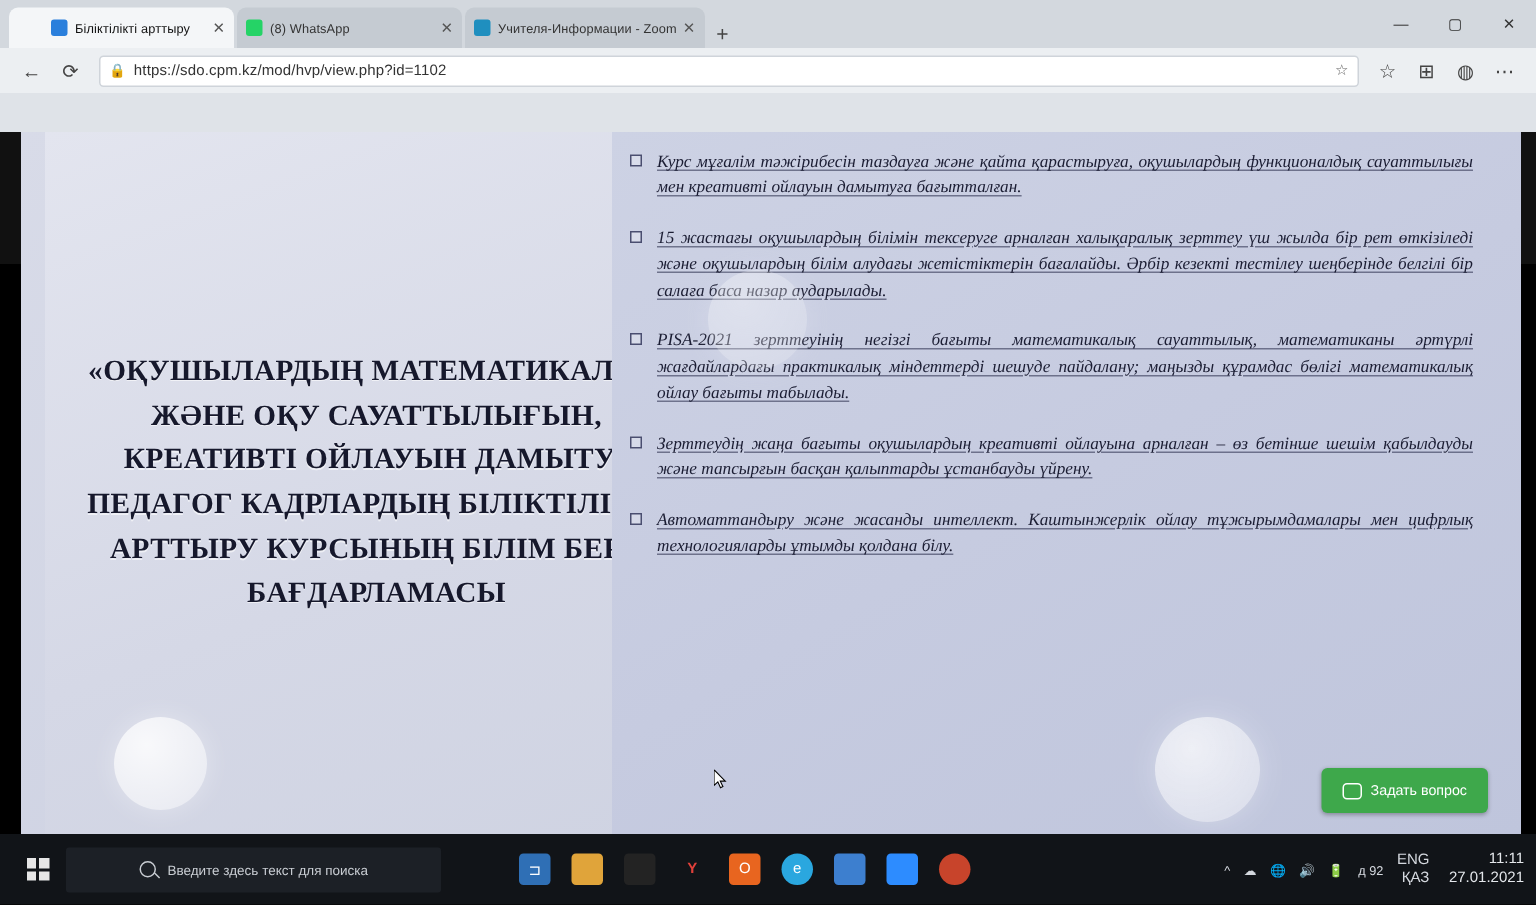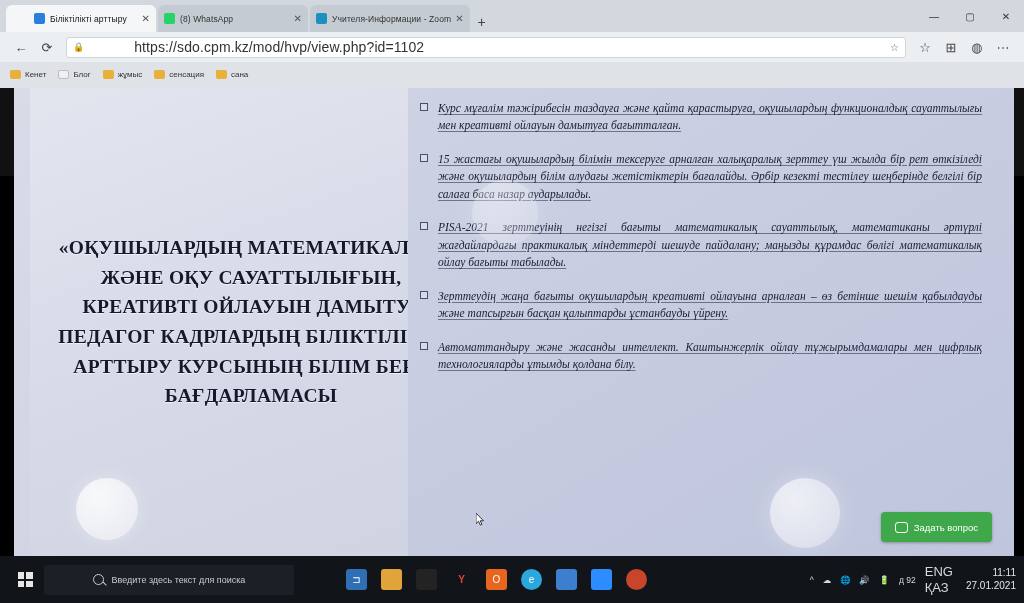--- a/index.html
+++ b/index.html
@@ -103,21 +103,21 @@
     border: 1px solid #cfd4da;
     border-radius: 3px;
     margin: 0 6px;
     display: flex;
     align-items: center;
     padding: 0 6px;
     font-size: 9px;
     color: #333;
   }
   .urlbar .lock { font-size: 9px; margin-right: 5px; color: #555; }
-  .urlbar .url { color: #333; font-size: 14px; letter-spacing: .1px; margin-left: 45px; }
+  .urlbar .url { color: #333; font-size: 10px; letter-spacing: .1px; }
   .urlbar .star { margin-left: auto; color: #666; font-size: 10px; }
 
   .bookmarks {
     height: 24px;
     background: #dfe3e8;
     display: flex;
     align-items: center;
     padding-left: 10px;
     gap: 12px;
   }
@@ -293,22 +293,22 @@
     font-size: 8.5px;
   }
   .clock {
     text-align: right;
     line-height: 1.22;
     font-size: 10px;
     color: #e4e7eb;
     margin-left: 4px;
   }
   .kb-lang {
-    font-size: 13px; color: #d4d8de;
-    text-align: left; line-height: 1.2;
+    font-size: 10px; color: #d4d8de;
+    text-align: right; line-height: 1.2;
   }
   .side-black-l, .side-black-r {
     position: absolute;
     top: 88px; height: 468px;
     width: 14px;
     background: #000;
   }
   .side-black-l { left: 0; }
   .side-black-r { right: 0; left: auto; }
 </style>
@@ -351,42 +351,20 @@
         <span class="lock">🔒</span>
         <span class="url">https://sdo.cpm.kz/mod/hvp/view.php?id=1102</span>
         <span class="star">☆</span>
       </div>
       <div class="navicon">☆</div>
       <div class="navicon">⊞</div>
       <div class="navicon">◍</div>
       <div class="navicon">⋯</div>
     </div>
 
-    <div class="bookmarks">
-      <div class="bm">
-        <span class="bmicon"></span>
-        <span>Кенет</span>
-      </div>
-      <div class="bm doc">
-        <span class="bmicon"></span>
-        <span>Блог</span>
-      </div>
-      <div class="bm">
-        <span class="bmicon"></span>
-        <span>жұмыс</span>
-      </div>
-      <div class="bm">
-        <span class="bmicon"></span>
-        <span>сенсация</span>
-      </div>
-      <div class="bm">
-        <span class="bmicon"></span>
-        <span>сана</span>
-      </div>
-    </div>
   </div>
 
   <div class="page">
     <div class="side-black-l"></div>
     <div class="side-black-r"></div>
 
     <div class="slide">
 
       <div class="slide-left">
         <div class="title-block">«ОҚУШЫЛАРДЫҢ МАТЕМАТИКАЛЫҚ ЖӘНЕ ОҚУ САУАТТЫЛЫҒЫН, КРЕАТИВТІ ОЙЛАУЫН ДАМЫТУ» ПЕДАГОГ КАДРЛАРДЫҢ БІЛІКТІЛІГІН АРТТЫРУ КУРСЫНЫҢ БІЛІМ БЕРУ БАҒДАРЛАМАСЫ</div>

